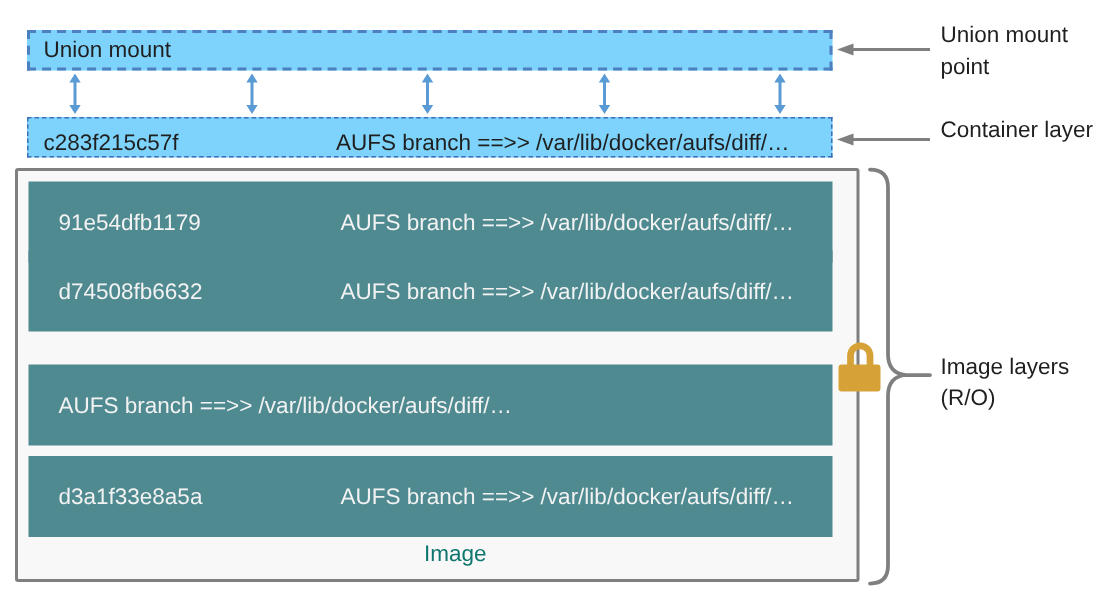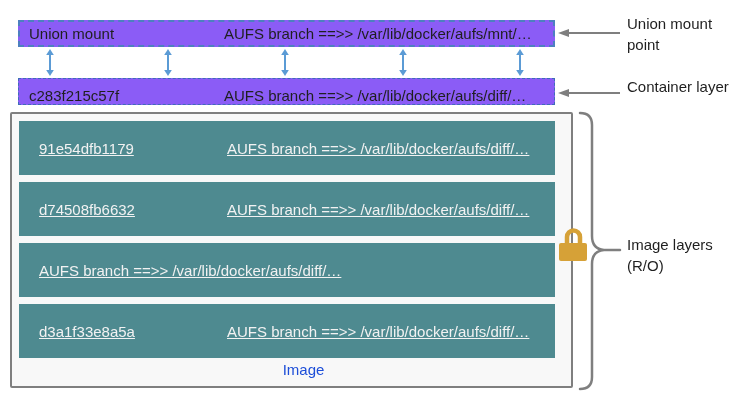--- a/index.html
+++ b/index.html
@@ -10,21 +10,21 @@
     font-family:"Liberation Sans", sans-serif;
     color:#1f1f1f;
     overflow:hidden;
   }
   
   .dashed-box{
     position:absolute;
     left:18px;width:537px;height:27px;
     box-sizing:border-box;
     display:flex;align-items:center;
-    background:#8b5cf6;
+    background:#7dd3fc;
     font-size:15px;
   }
   .dashed-box.coarse{top:20px;border:2px dashed #4d80c0;padding-left:9px;}
   .dashed-box.fine{top:78px;border:1px dashed #3d6fb6;padding-left:10px;align-items:flex-end;}
   .cell-id{display:inline-block;width:195px;white-space:nowrap;}
   .cell-path{white-space:nowrap;}
   
   .sync-arrow{position:absolute;top:49px;width:10px;height:27px;}
   .sync-arrow.a1{left:45px;}
   .sync-arrow.a2{left:163px;}
@@ -37,30 +37,30 @@
     width:563px;height:276px;
     box-sizing:border-box;
     border:2px solid #7f7f7f;border-radius:2px;
     background:#f8f8f8;
   }
   .layer-row{
     position:absolute;left:7px;width:536px;height:54px;
     background:#4e8a90;
     display:flex;align-items:center;
     padding-left:20px;box-sizing:border-box;
-    color:#f2f2f2;font-size:15px;text-decoration:underline;
+    color:#f2f2f2;font-size:15px;
   }
   .layer-row .cell-id{width:188px;}
   .layer-row.r1{top:7px;}
-  .layer-row.r2{top:68px;}
+  .layer-row.r2{top:53px;}
   .layer-row.r3{top:129px;}
   .layer-row.r4{top:190px;}
   .image-label{
     position:absolute;left:0;right:0;top:247px;
-    text-align:center;font-size:15px;color:#1d4ed8;margin-left:24px;
+    text-align:center;font-size:15px;color:#0f766e;margin-left:24px;
   }
   
   .side-arrow{position:absolute;width:62px;height:10px;}
   .side-arrow.p1{left:558px;top:28px;}
   .side-arrow.p2{left:558px;top:88px;}
   
   .brace{position:absolute;left:574px;top:110px;width:50px;height:282px;}
   
   .lock{position:absolute;left:558px;top:227px;width:30px;height:36px;}
   
@@ -72,21 +72,20 @@
   .side-label.l2{top:76px;}
   .side-label.l3{top:234px;}
 </style>
 </head>
 <body>
 
 <div class="canvas">
 
   <div class="dashed-box coarse">
     <span class="cell-id">Union mount</span>
-    <span class="cell-path">AUFS branch ==&gt;&gt; /var/lib/docker/aufs/mnt/…</span>
   </div>
 
   <svg class="sync-arrow a1" viewBox="0 0 10 27">
     <path d="M5 5 L5 22" stroke="#5b9bd5" stroke-width="2" fill="none"></path>
     <path d="M5 0 L1.2 6 L8.8 6 Z" fill="#5b9bd5"></path>
     <path d="M5 27 L1.2 21 L8.8 21 Z" fill="#5b9bd5"></path>
   </svg>
   <svg class="sync-arrow a2" viewBox="0 0 10 27">
     <path d="M5 5 L5 22" stroke="#5b9bd5" stroke-width="2" fill="none"></path>
     <path d="M5 0 L1.2 6 L8.8 6 Z" fill="#5b9bd5"></path>

